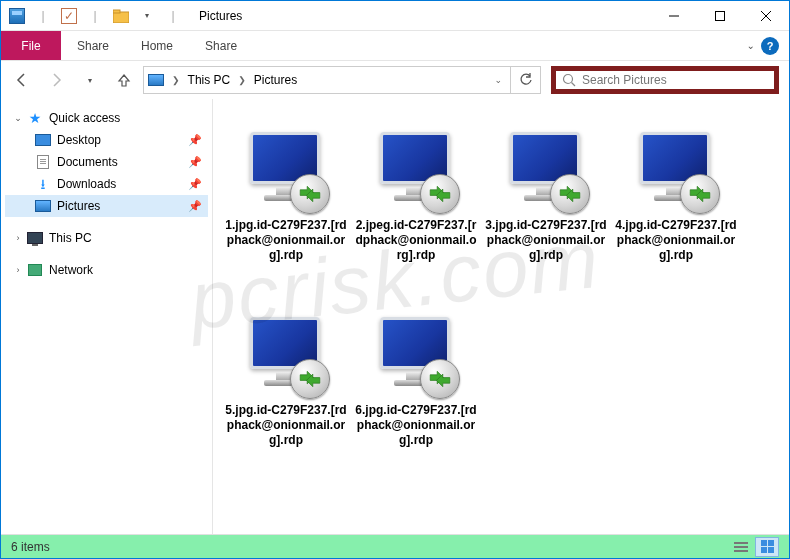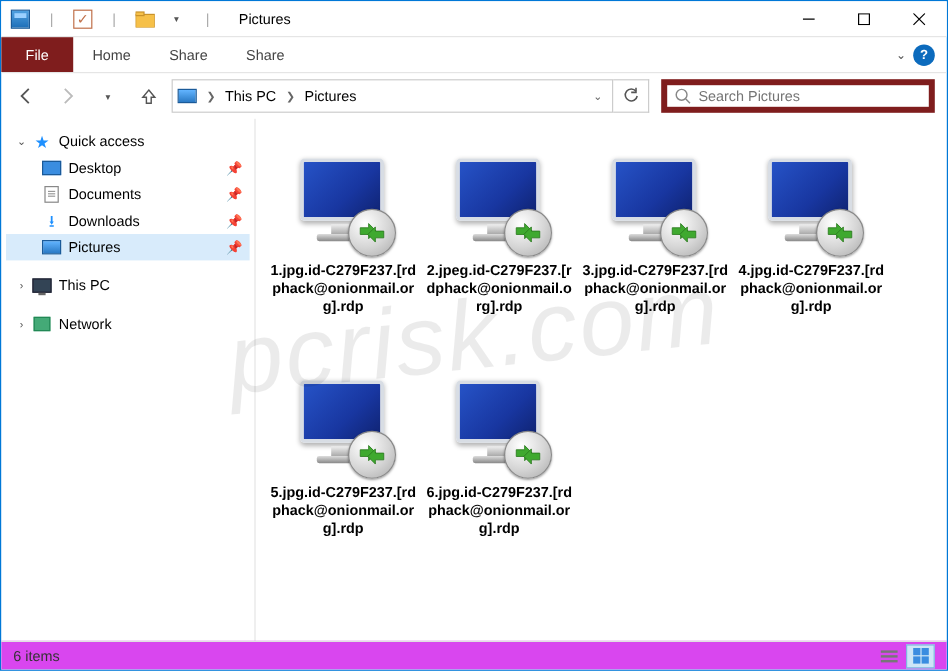--- a/index.html
+++ b/index.html
@@ -6,21 +6,21 @@
 body { font-family: "Segoe UI", Arial, sans-serif; font-size: 12px; background: #fff; width: 790px; height: 559px; overflow: hidden; position: relative; border: 1px solid #0078d7; }
 .titlebar { height: 30px; background: #fff; display: flex; align-items: center; border-bottom: 1px solid #e5e5e5; }
 .titlebar .qat { display: flex; align-items: center; padding: 0 4px; gap: 2px; }
 .titlebar .qat-item { width: 24px; height: 24px; display: flex; align-items: center; justify-content: center; }
 .app-icon { width:16px; height:16px; background: linear-gradient(180deg,#4fa0e0,#1e6fb8); border:1px solid #1a5a99; position:relative; }
 .app-icon::after { content:''; position:absolute; left:2px; top:2px; right:2px; height:4px; background:#9bd0ff; }
 .titlebar .title { margin-left: 10px; font-size: 12px; color:#000; }
 .titlebar .win-controls { margin-left: auto; display: flex; }
 .titlebar .win-btn { width: 46px; height: 30px; display:flex; align-items:center; justify-content:center; color:#000; }
 .ribbon-row { height: 30px; display:flex; align-items:stretch; border-bottom:1px solid #e5e5e5; }
-.file-btn { background:#7f1d1d; color:#fff; width:60px; display:flex; align-items:center; justify-content:center; font-size:12px; }
+.file-btn { background:#be185d; color:#fff; width:60px; display:flex; align-items:center; justify-content:center; font-size:12px; }
 .ribbon-tab { padding:0 16px; display:flex; align-items:center; color:#444; font-size:12px; }
 .ribbon-spacer { flex:1; }
 .ribbon-carets { display:flex; align-items:center; gap:6px; padding:0 10px; }
 .help-circle { width:18px; height:18px; border-radius:50%; background:#0c6bbd; color:#fff; display:flex; align-items:center; justify-content:center; font-size:11px; font-weight:bold; }
 .nav-row { height: 38px; display:flex; align-items:center; padding:4px 10px 4px 6px; gap:4px; }
 .nav-btn { width:30px; height:28px; display:flex; align-items:center; justify-content:center; color:#555; }
 .nav-btn.disabled { color:#bbb; }
 .breadcrumb-box { flex:1; height:28px; border:1px solid #ccc; display:flex; align-items:center; padding:0 4px; gap:4px; }
 .breadcrumb-box .crumb { padding:0 4px; font-size:12px; }
 .breadcrumb-box .sep { color:#666; font-size:9px; }
@@ -47,21 +47,21 @@
 .content { flex:1; padding:14px 8px; overflow:auto; display:flex; flex-wrap:wrap; align-content:flex-start; gap:0; }
 .file-item { width:130px; height:185px; display:flex; flex-direction:column; align-items:center; padding:6px 2px; }
 .file-item .icon-wrap { width:95px; height:95px; position:relative; display:flex; align-items:center; justify-content:center; }
 .monitor { position:relative; width:80px; height:70px; }
 .monitor .screen { position:absolute; left:4px; top:0; width:70px; height:52px; background:linear-gradient(135deg,#2653c7 0%,#1836a0 60%,#0f2270 100%); border:3px solid #d8dde4; border-radius:4px; box-shadow:0 2px 4px rgba(0,0,0,.3); }
 .monitor .stand { position:absolute; left:30px; top:55px; width:18px; height:8px; background:linear-gradient(180deg,#eee,#aaa); }
 .monitor .base { position:absolute; left:18px; top:63px; width:42px; height:6px; background:linear-gradient(180deg,#ddd,#888); border-radius:2px; }
 .rdp-badge { position:absolute; right:4px; bottom:0px; width:40px; height:40px; border-radius:50%; background:radial-gradient(circle at 35% 30%, #fff, #d5d5d5 55%, #aaa 100%); border:1px solid #888; display:flex; align-items:center; justify-content:center; box-shadow:0 1px 2px rgba(0,0,0,.4); }
 .rdp-badge svg { width:28px; height:28px; }
 .file-item .fname { text-align:center; font-size:12px; line-height:15px; margin-top:4px; word-break:break-all; padding:0 2px;font-weight:bold; }
-.statusbar { position:absolute; bottom:0; left:0; right:0; height:24px; background:#d946ef; border-top:1px solid #e0e0e0; display:flex; align-items:center; padding:0 10px; font-size:12px; color:#333; }
+.statusbar { position:absolute; bottom:0; left:0; right:0; height:24px; background:#86efac; border-top:1px solid #e0e0e0; display:flex; align-items:center; padding:0 10px; font-size:12px; color:#333; }
 .statusbar .view-btns { margin-left:auto; display:flex; gap:2px; }
 .statusbar .vb { width:24px; height:20px; border:1px solid transparent; display:flex; align-items:center; justify-content:center; }
 .statusbar .vb.sel { background:#cde6f7; border-color:#7fb6e0; }
 .watermark { position:absolute; left:50%; top:50%; transform:translate(-50%,-50%) rotate(-6deg); font-size:82px; color:rgba(0,0,0,0.08); font-weight:300; letter-spacing:2px; pointer-events:none; font-style:italic; white-space:nowrap; }
 .checkbox-sm { width:16px; height:16px; border:1px solid #c0704a; display:flex; align-items:center; justify-content:center; color:#c0704a; font-size:12px; }
 .chev-down-small { font-size:8px; color:#555; }
 .v-lines { display:flex; flex-direction:column; gap:2px; }
 .v-lines div { width:14px; height:2px; background:#777; }
 .v-grid { display:grid; grid-template-columns:6px 6px; gap:1px; }
 .v-grid div { width:6px; height:6px; background:#3a8de0; }
@@ -112,22 +112,22 @@
         <svg width="10" height="10">
           <line x1="0" y1="0" x2="10" y2="10" stroke="#000"></line>
           <line x1="10" y1="0" x2="0" y2="10" stroke="#000"></line>
         </svg>
       </div>
   </div>
 </div>
 
 <div class="ribbon-row">
   <div class="file-btn">File</div>
+  <div class="ribbon-tab">Share</div>
   <div class="ribbon-tab">Home</div>
-  <div class="ribbon-tab">Share</div>
   <div class="ribbon-tab">Share</div>
   <div class="ribbon-spacer"></div>
   <div class="ribbon-carets">
     <span style="color:#555;font-size:10px;">⌄</span>
     <span class="help-circle">?</span>
   </div>
 </div>
 
 <div class="nav-row">
   <div class="nav-btn">

